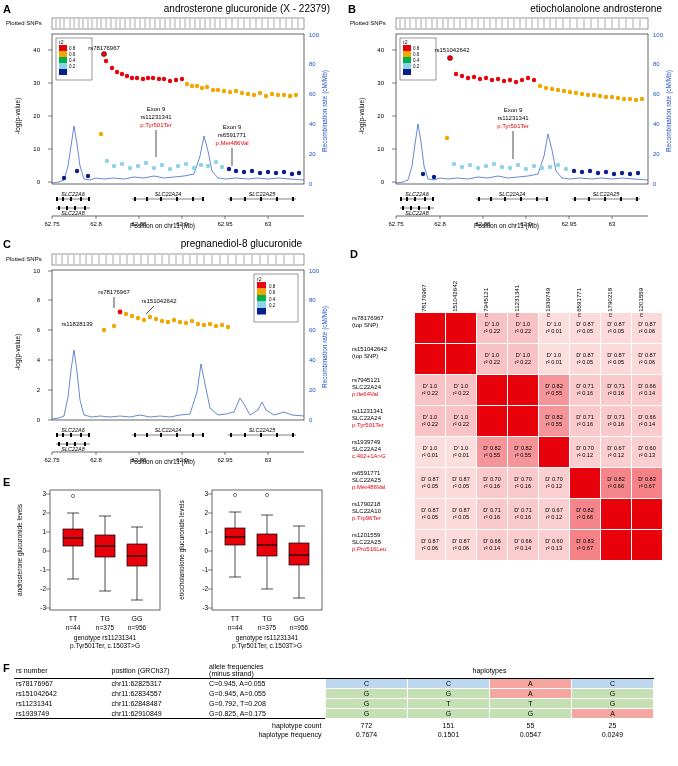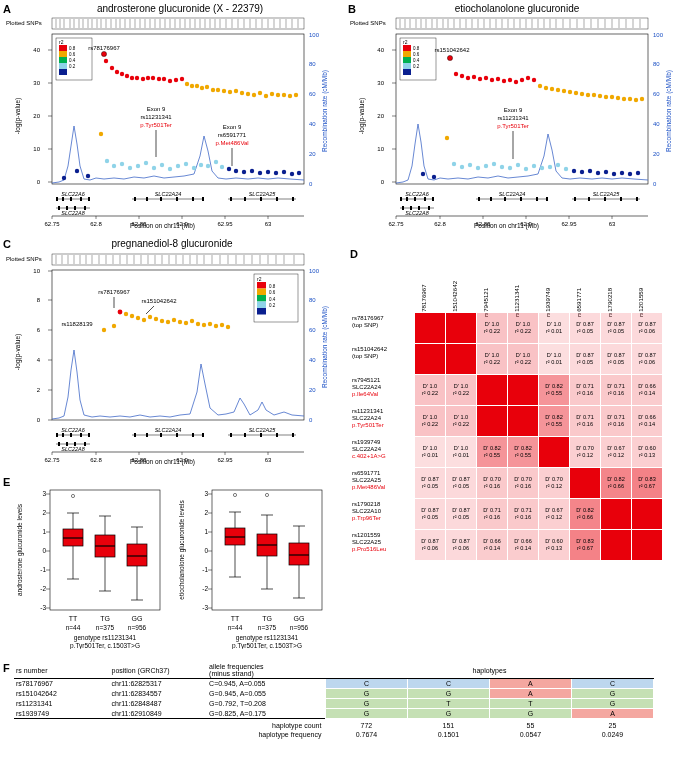--- a/index.html
+++ b/index.html
@@ -1,18 +1,18 @@
 <!DOCTYPE html>
 <html><head>
 <meta charset="utf-8">
 <style>
   html,body{margin:0;padding:0;}
   body{width:678px;height:766px;background:#ffffff;font-family:"Liberation Sans",sans-serif;color:#000;position:relative;overflow:hidden;}
   .panel-letter{font-weight:bold;font-size:11px;position:absolute;}
-  .panel-title{font-size:10px;position:absolute;text-align:center;}
+  .panel-title{font-size:10px;position:absolute;text-align:right;}
   .axis-label{font-size:6px;}
   svg{display:block;}
   .locus{position:absolute;}
   table{border-collapse:collapse;}
 </style>
 </head>
 <body>
 
 <div class="panel-letter" style="left:3px;top:3px;">A</div>
 <div class="panel-title" style="left:30px;top:3px;width:300px;">androsterone glucuronide (X - 22379)</div>
@@ -242,21 +242,21 @@
         <text x="135" y="210">62.85</text>
     <text x="178" y="210">62.9</text>
         <text x="221" y="210">62.95</text>
         <text x="264" y="210">63</text>
   </g>
 </svg>
 </div>
 <div class="axis-label" style="position:absolute;left:130px;top:222px;font-size:6.5px;">Position on chr11 (Mb)</div>
 
 <div class="panel-letter" style="left:348px;top:3px;">B</div>
-<div class="panel-title" style="left:372px;top:3px;width:290px;">etiocholanolone glucuronide</div>
+<div class="panel-title" style="left:372px;top:3px;width:290px;">etiocholanolone androsterone</div>
 
 <div class="locus" style="left:348px;top:16px;">
 <svg width="330" height="212" viewBox="0 0 330 212">
   <text x="2" y="9" font-size="6" font-family="Liberation Sans">Plotted SNPs</text>
   <rect x="48" y="2" width="252" height="11" fill="#ffffff" stroke="#000" stroke-width="0.4"></rect>
   <g stroke="#555" stroke-width="0.5">
     <line x1="52" y1="3" x2="52" y2="12"></line>
         <line x1="57" y1="3" x2="57" y2="12"></line>
         <line x1="62" y1="3" x2="62" y2="12"></line>
     <line x1="68" y1="3" x2="68" y2="12"></line>

